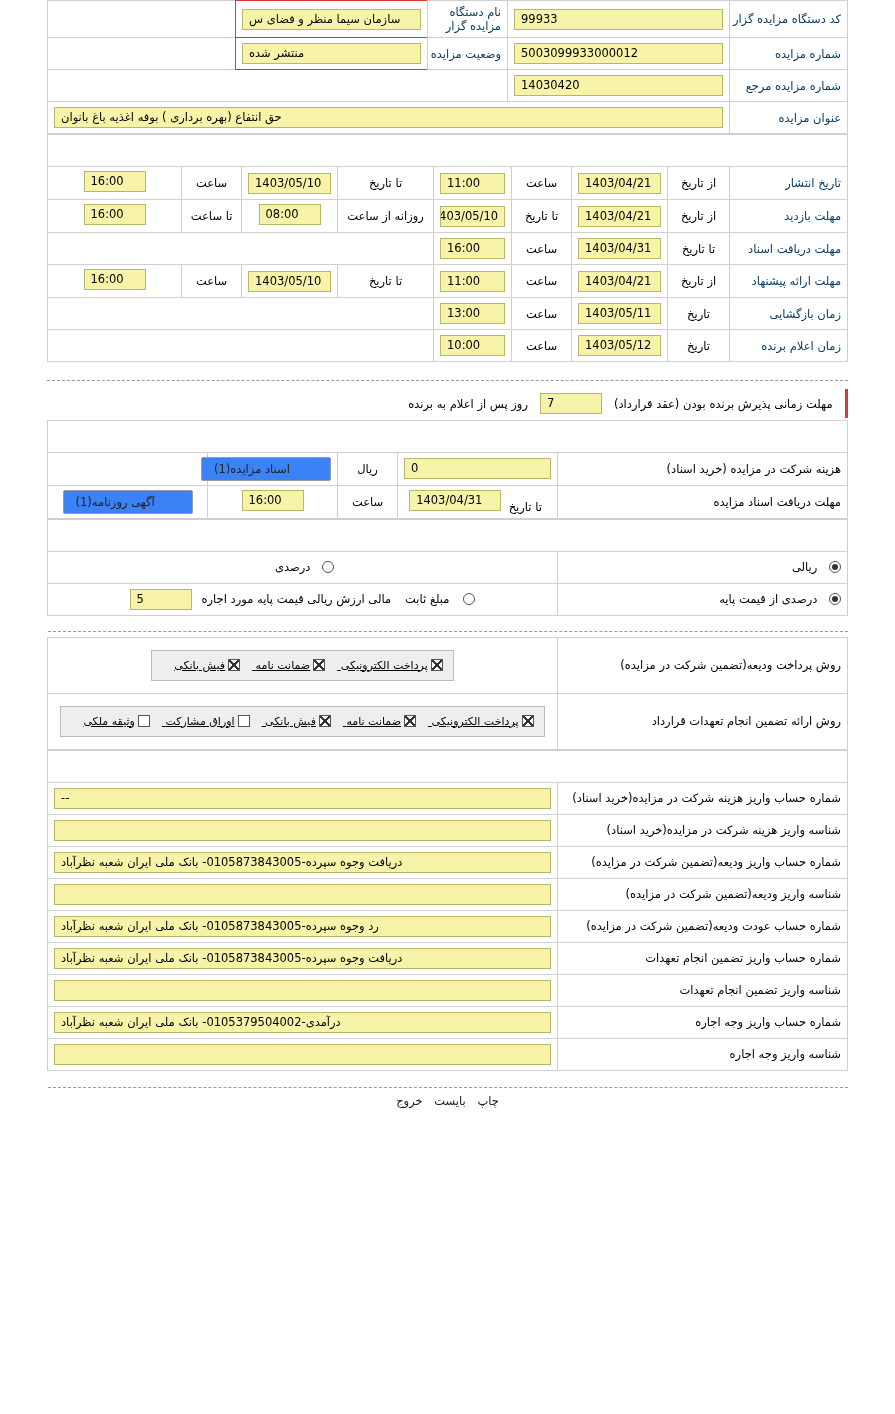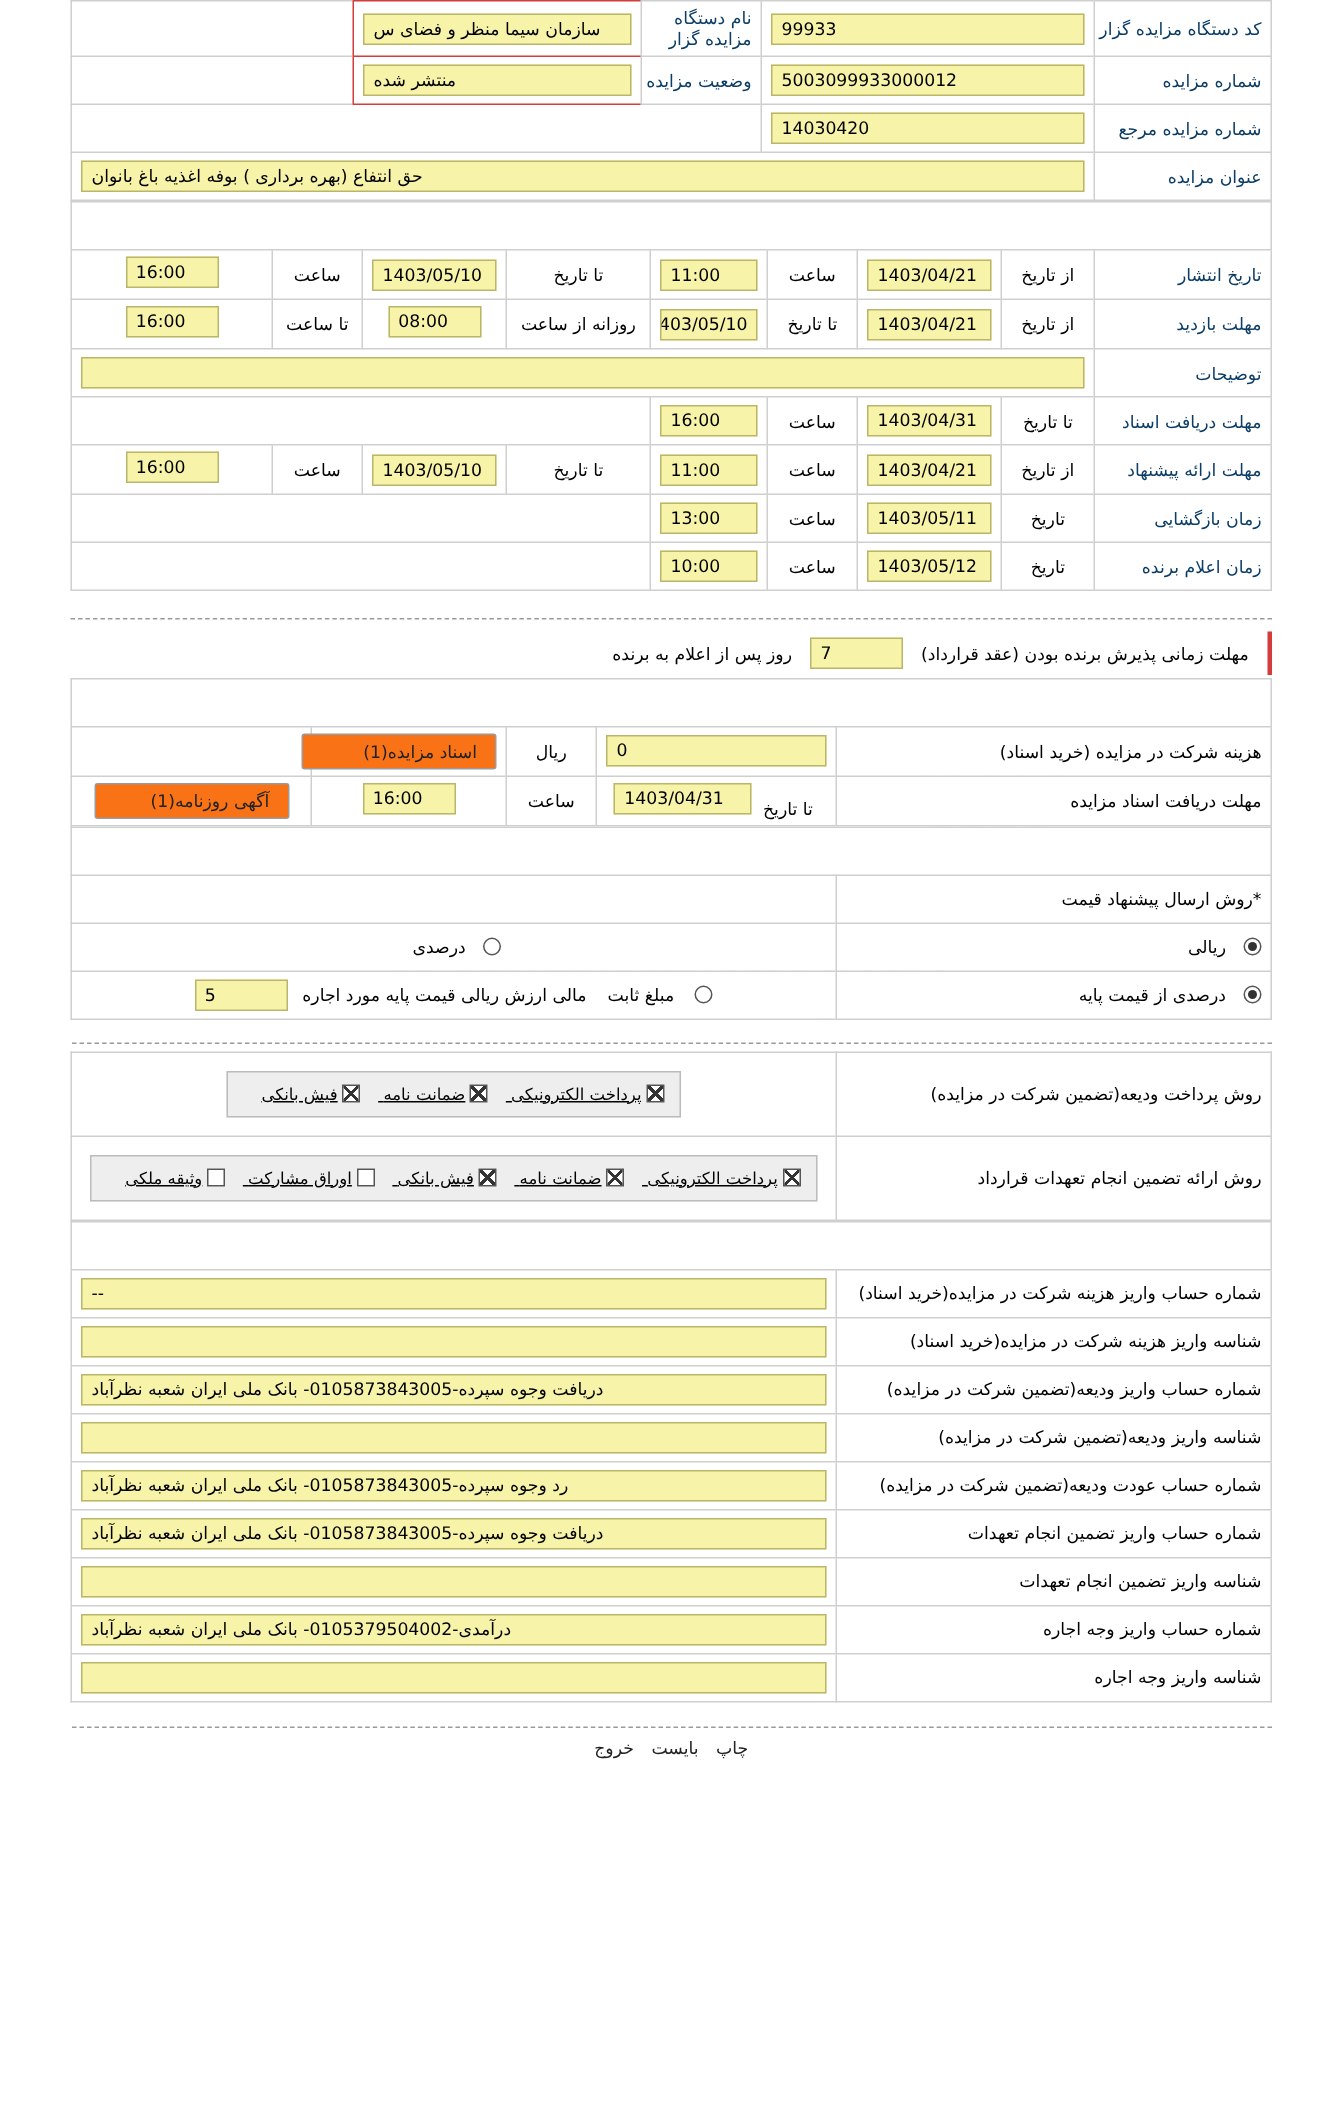--- a/index.html
+++ b/index.html
@@ -130,28 +130,28 @@
   }
   .warn {
     color: #d01a1a;
     font-size: 11.5px;
     text-align: right;
     padding: 6px 8px;
     background: #ffffff;
   }
   .btn {
     display: inline-block;
-    background: #f97316;
+    background: #3b82f6;
     border: 1px solid #9b9b9b;
     border-radius: 2px;
     padding: 4px 12px;
     font-size: 11.5px;
     color: #222;
     min-width: 130px;
-    text-align: right;
+    text-align: left;
     cursor: pointer;
   }
   .radio {
     display: inline-block;
     width: 12px; height: 12px;
     border: 1px solid #555;
     border-radius: 50%;
     vertical-align: -2px;
     margin-left: 4px;
     background: #fff;
@@ -332,26 +332,20 @@
       <td class="lbl-plain cellcenter">روزانه از ساعت</td>
       <td class="cellcenter">
         <span class="fld sm">08:00</span>
       </td>
       <td class="lbl-plain cellcenter">تا ساعت</td>
       <td colspan="2" class="cellcenter">
         <span class="fld sm">16:00</span>
       </td>
     </tr>
 
-    <tr>
-      <td class="lbl">توضیحات</td>
-      <td colspan="9" class="cellcenter">
-        <span class="fld">&nbsp;</span>
-      </td>
-    </tr>
 
     <tr>
       <td class="lbl">مهلت دریافت اسناد</td>
       <td class="lbl-plain cellcenter">تا تاریخ</td>
       <td class="cellcenter">
         <span class="fld">1403/04/31</span>
       </td>
       <td class="lbl-plain cellcenter">ساعت</td>
       <td class="cellcenter">
         <span class="fld">16:00</span>
@@ -468,24 +462,20 @@
   <table class="grid">
     <colgroup>
       <col style="width:290px">
           <col style="width:510px">
     </colgroup>
     <tbody>
           <tr>
       <td colspan="2" class="sectionbar">اطلاعات مالی و مشخصات مورد اجاره</td>
     </tr>
     <tr>
-      <td class="lbl-plain">*روش ارسال پیشنهاد قیمت</td>
-      <td></td>
-    </tr>
-    <tr>
       <td class="lbl-plain">
         <span class="radio on"></span>
         <span class="inline-label">ریالی</span>
       </td>
       <td class="cellcenter">
         <span class="radio"></span>
         <span class="inline-label">درصدی</span>
       </td>
     </tr>
     <tr>

